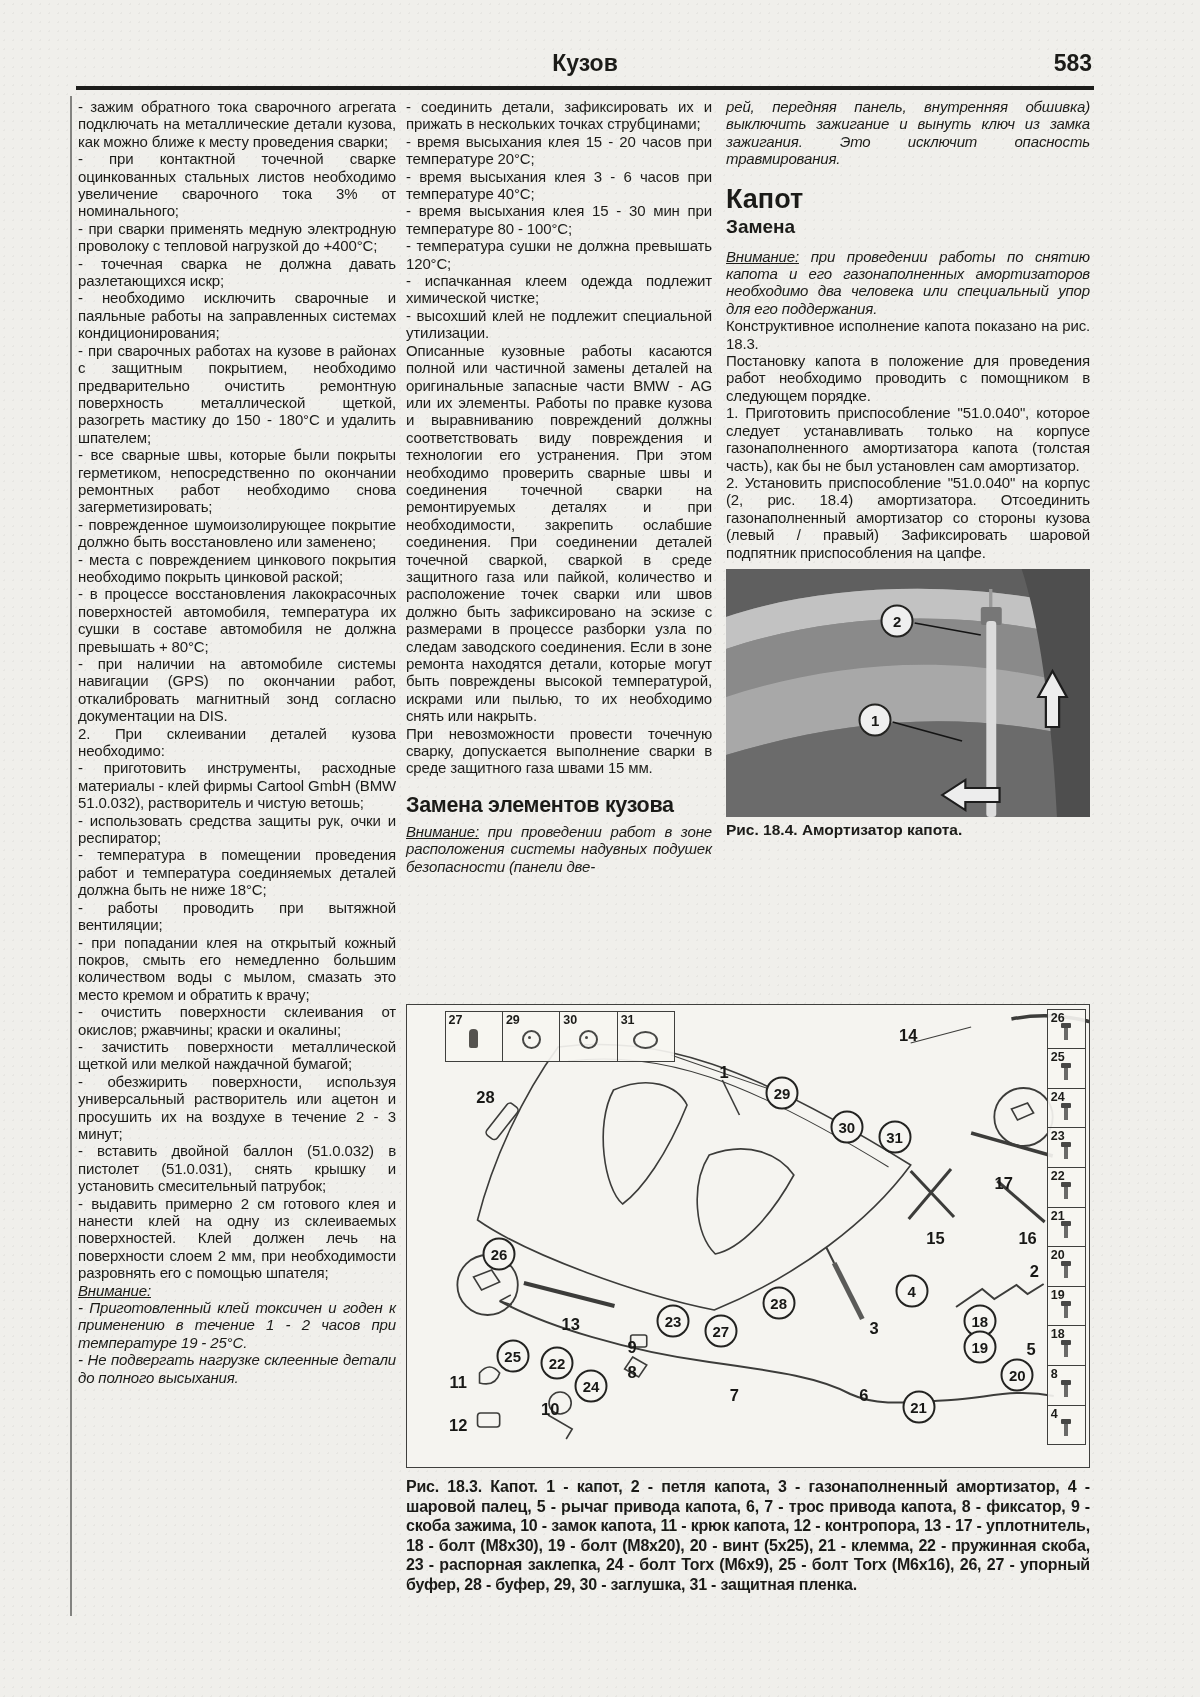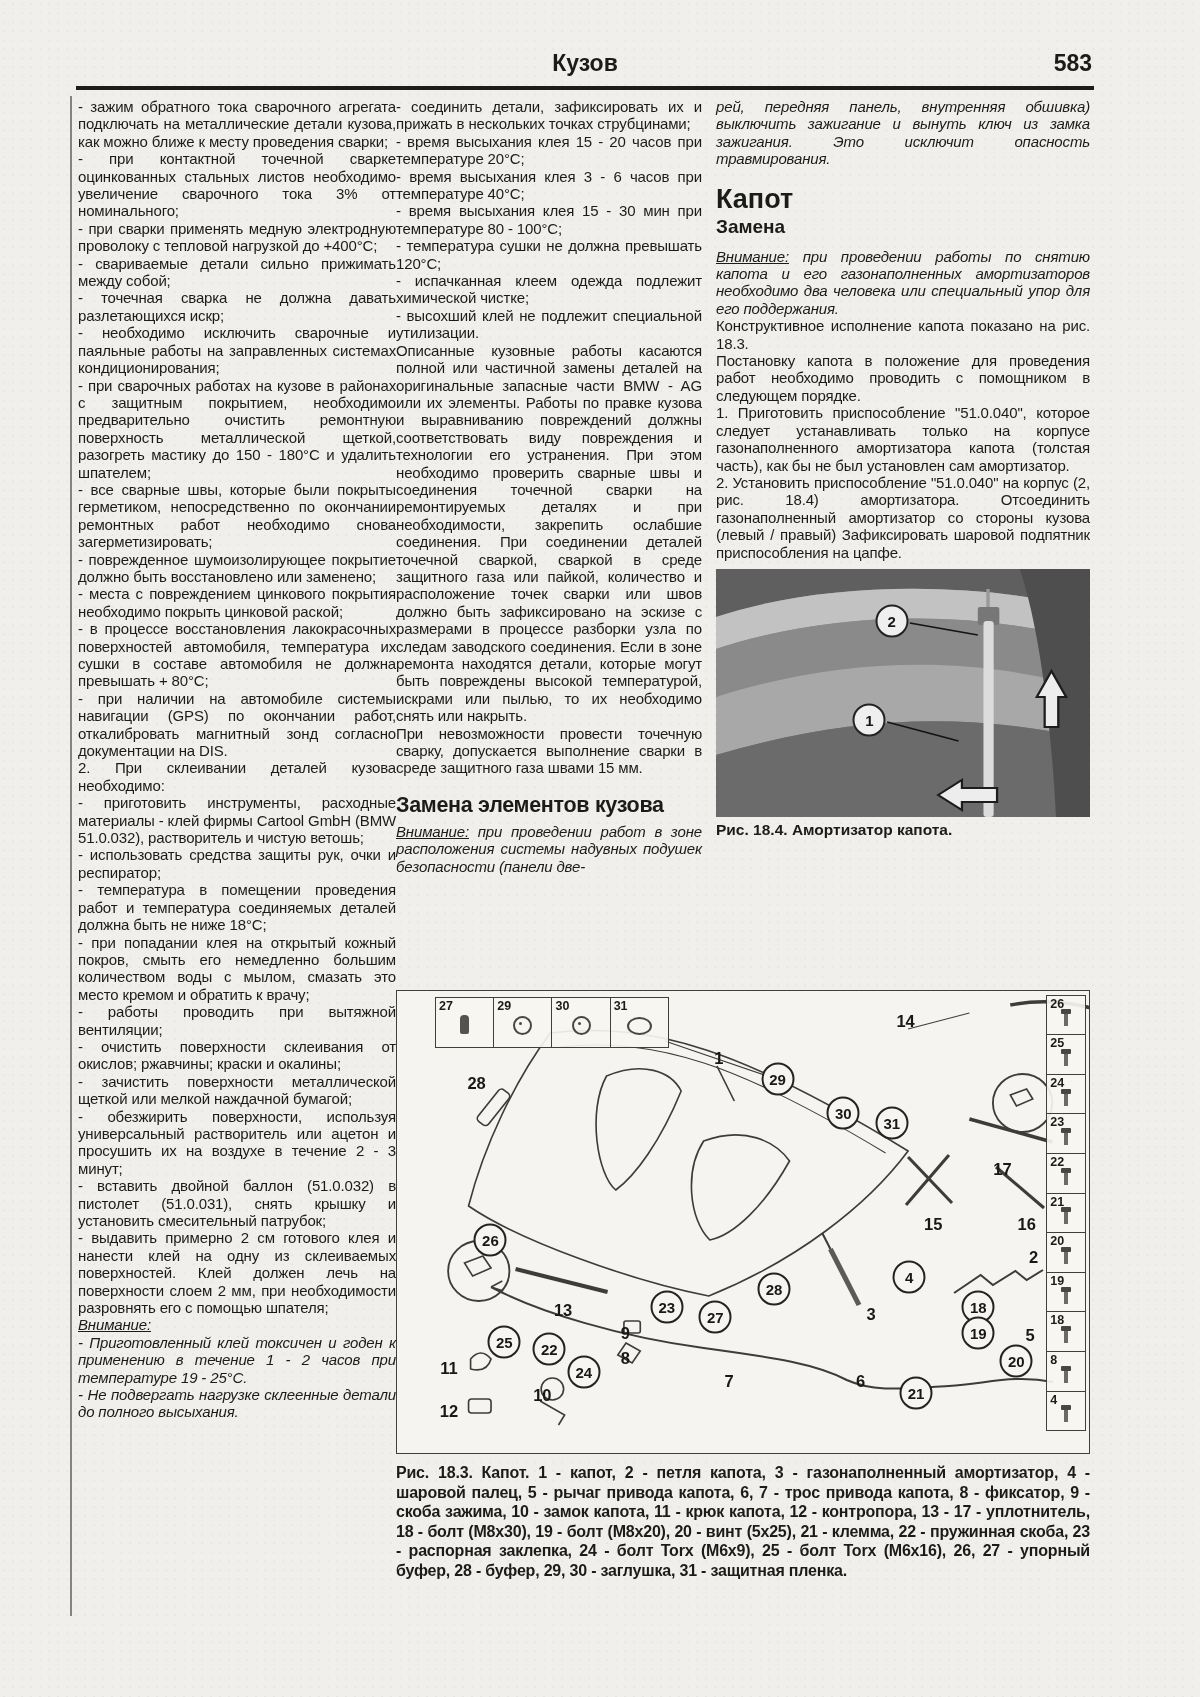--- a/index.html
+++ b/index.html
@@ -5,36 +5,36 @@
   html,body{margin:0;padding:0;}
   body{background:#d8d6d2;font-family:"Liberation Sans",sans-serif;}
   .page{position:relative;width:1200px;height:1697px;margin:0 auto;background:#f0efeb;
         background-image:radial-gradient(#e7e6e2 1px, transparent 1px);background-size:9px 9px;
         color:#1b1b18;overflow:hidden;}
   .edge-line{position:absolute;left:70px;top:96px;height:1520px;width:2px;background:#2a2a28;opacity:.55;}
   .pg-header{position:absolute;top:50px;left:78px;right:108px;height:32px;}
   .pg-title{position:absolute;left:50%;transform:translateX(-50%);font-size:23px;font-weight:bold;}
   .pg-num{position:absolute;right:0;top:0;font-size:23px;font-weight:bold;}
   .rule{position:absolute;top:86px;left:76px;right:106px;height:4px;background:#1d1d1b;}
-  .content{position:absolute;top:98px;left:78px;right:110px;display:flex;gap:0;align-items:flex-start;}
+  .content{position:absolute;top:98px;left:78px;right:110px;display:flex;gap:10px;align-items:flex-start;}
   .col.left{width:318px;flex:none;}
   .right-region{flex:1;min-width:0;}
   .cols{display:flex;gap:14px;min-height:878px;align-items:flex-start;}
   .col.mid{width:306px;flex:none;}
   .col.rightcol{flex:1;min-width:0;}
   .para{margin:0;font-size:15px;line-height:17.4px;text-align:justify;letter-spacing:-0.15px;}
   .para.it{font-style:italic;}
   .lead{text-decoration:underline;margin-top:17px;}
   h1.kapot{margin:16px 0 2px;font-size:27px;line-height:30px;font-weight:bold;}
   h2.zamena{margin:2px 0 10px;font-size:19px;line-height:22px;font-weight:bold;}
   h2.section{margin:16px 0 6px;font-size:21.5px;line-height:24px;font-weight:bold;letter-spacing:-0.3px;}
   figure.photo{margin:8px 0 4px;position:relative;width:100%;height:248px;background:#7c7c7c;}
   figure.photo svg{position:absolute;inset:0;width:100%;height:100%;}
   .figcap{margin:4px 0 0;font-size:15.5px;font-weight:bold;line-height:18px;}
-  .diagram{margin-top:14px;position:relative;height:462px;border:1.5px solid #3f3f3d;background:#f5f4f0;text-align:center;}
+  .diagram{margin-top:28px;position:relative;height:462px;border:1.5px solid #3f3f3d;background:#f5f4f0;text-align:center;}
   .diagram svg.art{position:absolute;inset:0;width:100%;height:100%;}
   .overlay{position:absolute;inset:0;}
   .callout{position:absolute;transform:translate(-50%,-50%);font-weight:bold;color:#181816;}
   .callout.plain{font-size:16.5px;}
   .callout.circ{width:29px;height:29px;border:2px solid #232321;border-radius:50%;
                 background:#f6f5f1;display:flex;align-items:center;justify-content:center;font-size:15px;}
   .photo .callout.circ{background:#efefef;}
   .legend-box{position:absolute;left:5.5%;top:1.2%;width:33.5%;height:10.8%;border:1.5px solid #3f3f3d;
               display:flex;background:rgba(246,245,241,.92);}
   .legend-box .cell{flex:1;border-right:1.5px solid #3f3f3d;position:relative;
@@ -67,35 +67,34 @@
     <span class="pg-num">583</span>
   </div>
   <div class="rule"></div>
 
   <div class="content">
 
     <div class="col left">
         <p class="para">- зажим обратного тока сварочного агрегата подключать на металлические детали кузова, как можно ближе к месту проведения сварки;</p>
         <p class="para">- при контактной точечной сварке оцинкованных стальных листов необходимо увеличение сварочного тока 3% от номинального;</p>
         <p class="para">- при сварки применять медную электродную проволоку с тепловой нагрузкой до +400°С;</p>
-        <p class="para">- свариваемые детали сильно прижимать между собой;</p>
         <p class="para">- точечная сварка не должна давать разлетающихся искр;</p>
         <p class="para">- необходимо исключить сварочные и паяльные работы на заправленных системах кондиционирования;</p>
         <p class="para">- при сварочных работах на кузове в районах с защитным покрытием, необходимо предварительно очистить ремонтную поверхность металлической щеткой, разогреть мастику до 150 - 180°С и удалить шпателем;</p>
         <p class="para">- все сварные швы, которые были покрыты герметиком, непосредственно по окончании ремонтных работ необходимо снова загерметизировать;</p>
         <p class="para">- поврежденное шумоизолирующее покрытие должно быть восстановлено или заменено;</p>
         <p class="para">- места с повреждением цинкового покрытия необходимо покрыть цинковой раской;</p>
         <p class="para">- в процессе восстановления лакокрасочных поверхностей автомобиля, температура их сушки в составе автомобиля не должна превышать + 80°С;</p>
         <p class="para">- при наличии на автомобиле системы навигации (GPS) по окончании работ, откалибровать магнитный зонд согласно документации на DIS.</p>
         <p class="para">2. При склеивании деталей кузова необходимо:</p>
         <p class="para">- приготовить инструменты, расходные материалы - клей фирмы Cartool GmbH (BMW 51.0.032), растворитель и чистую ветошь;</p>
         <p class="para">- использовать средства защиты рук, очки и респиратор;</p>
         <p class="para">- температура в помещении проведения работ и температура соединяемых деталей должна быть не ниже 18°С;</p>
+        <p class="para">- работы проводить при вытяжной вентиляции;</p>
         <p class="para">- при попадании клея на открытый кожный покров, смыть его немедленно большим количеством воды с мылом, смазать это место кремом и обратить к врачу;</p>
-        <p class="para">- работы проводить при вытяжной вентиляции;</p>
         <p class="para">- очистить поверхности склеивания от окислов; ржавчины; краски и окалины;</p>
         <p class="para">- зачистить поверхности металлической щеткой или мелкой наждачной бумагой;</p>
         <p class="para">- обезжирить поверхности, используя универсальный растворитель или ацетон и просушить их на воздухе в течение 2 - 3 минут;</p>
         <p class="para">- вставить двойной баллон (51.0.032) в пистолет (51.0.031), снять крышку и установить смесительный патрубок;</p>
         <p class="para">- выдавить примерно 2 см готового клея и нанести клей на одну из склеиваемых поверхностей. Клей должен лечь на поверхности слоем 2 мм, при необходимости разровнять его с помощью шпателя;</p>
         <p class="para it"><span class="lead">Внимание:</span></p>
         <p class="para it">- Приготовленный клей токсичен и годен к применению в течение 1 - 2 часов при температуре 19 - 25°С.</p>
         <p class="para it">- Не подвергать нагрузке склеенные детали до полного высыхания.</p>
       </div>
 

